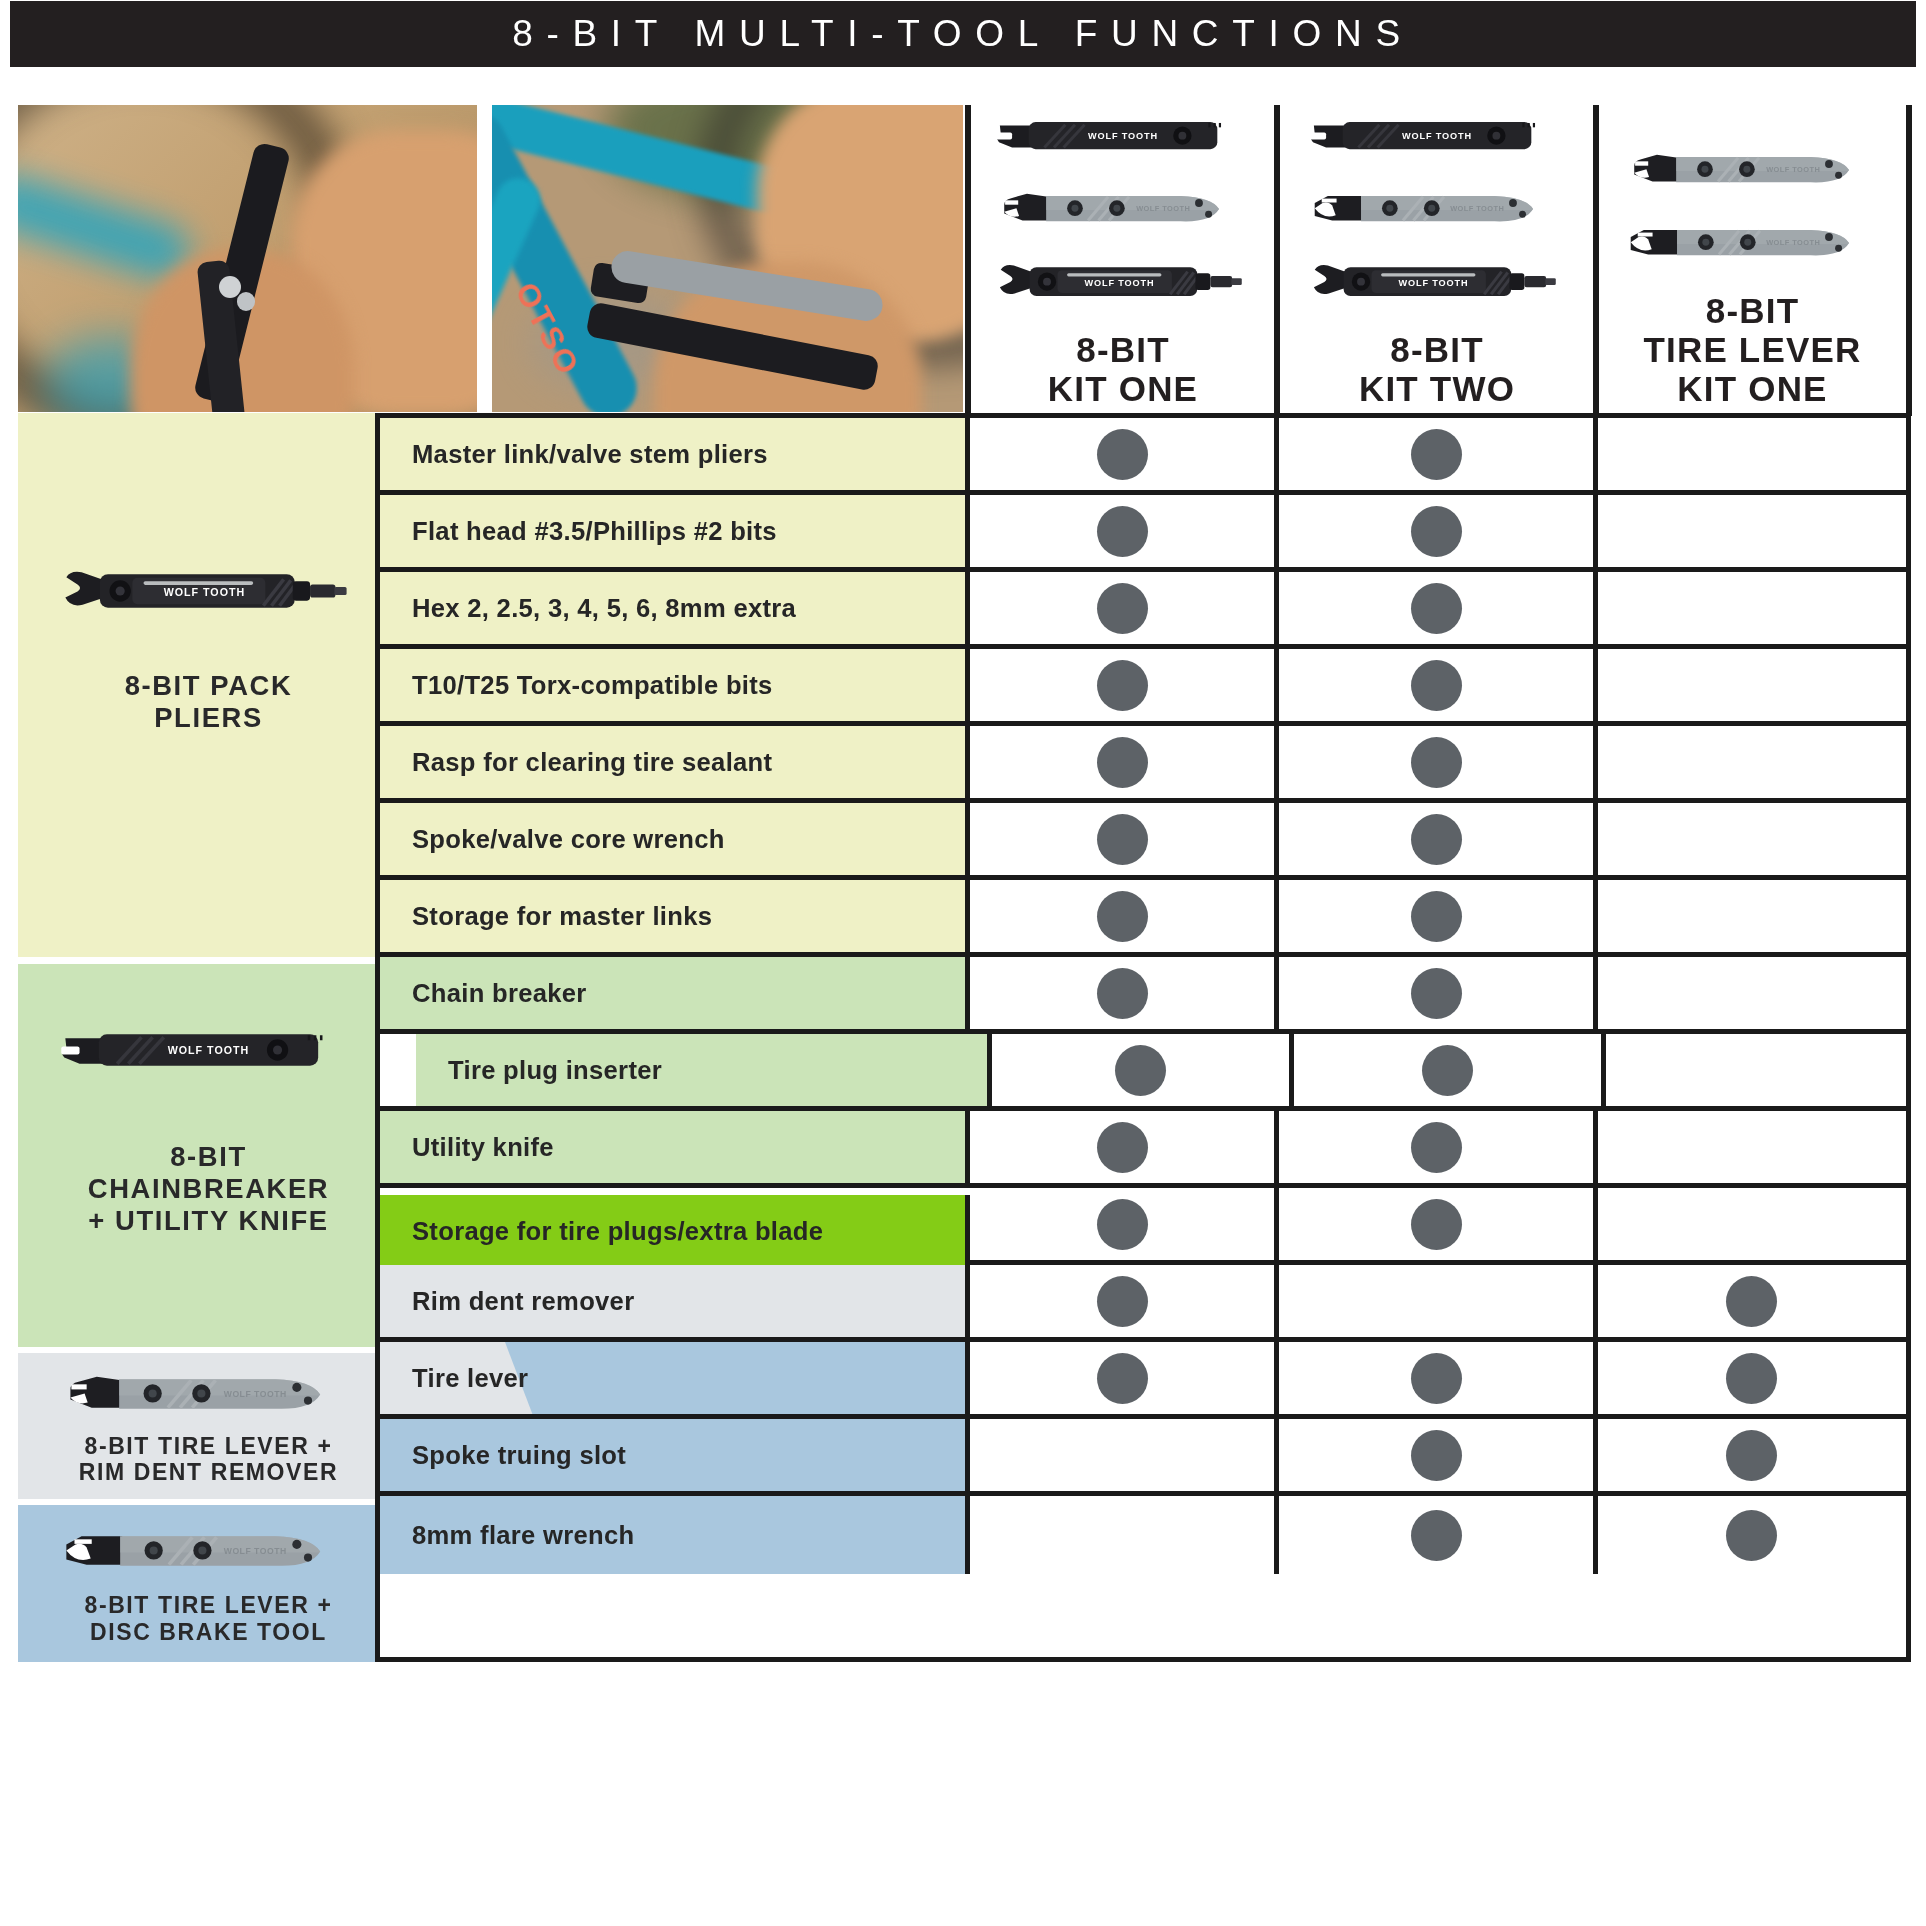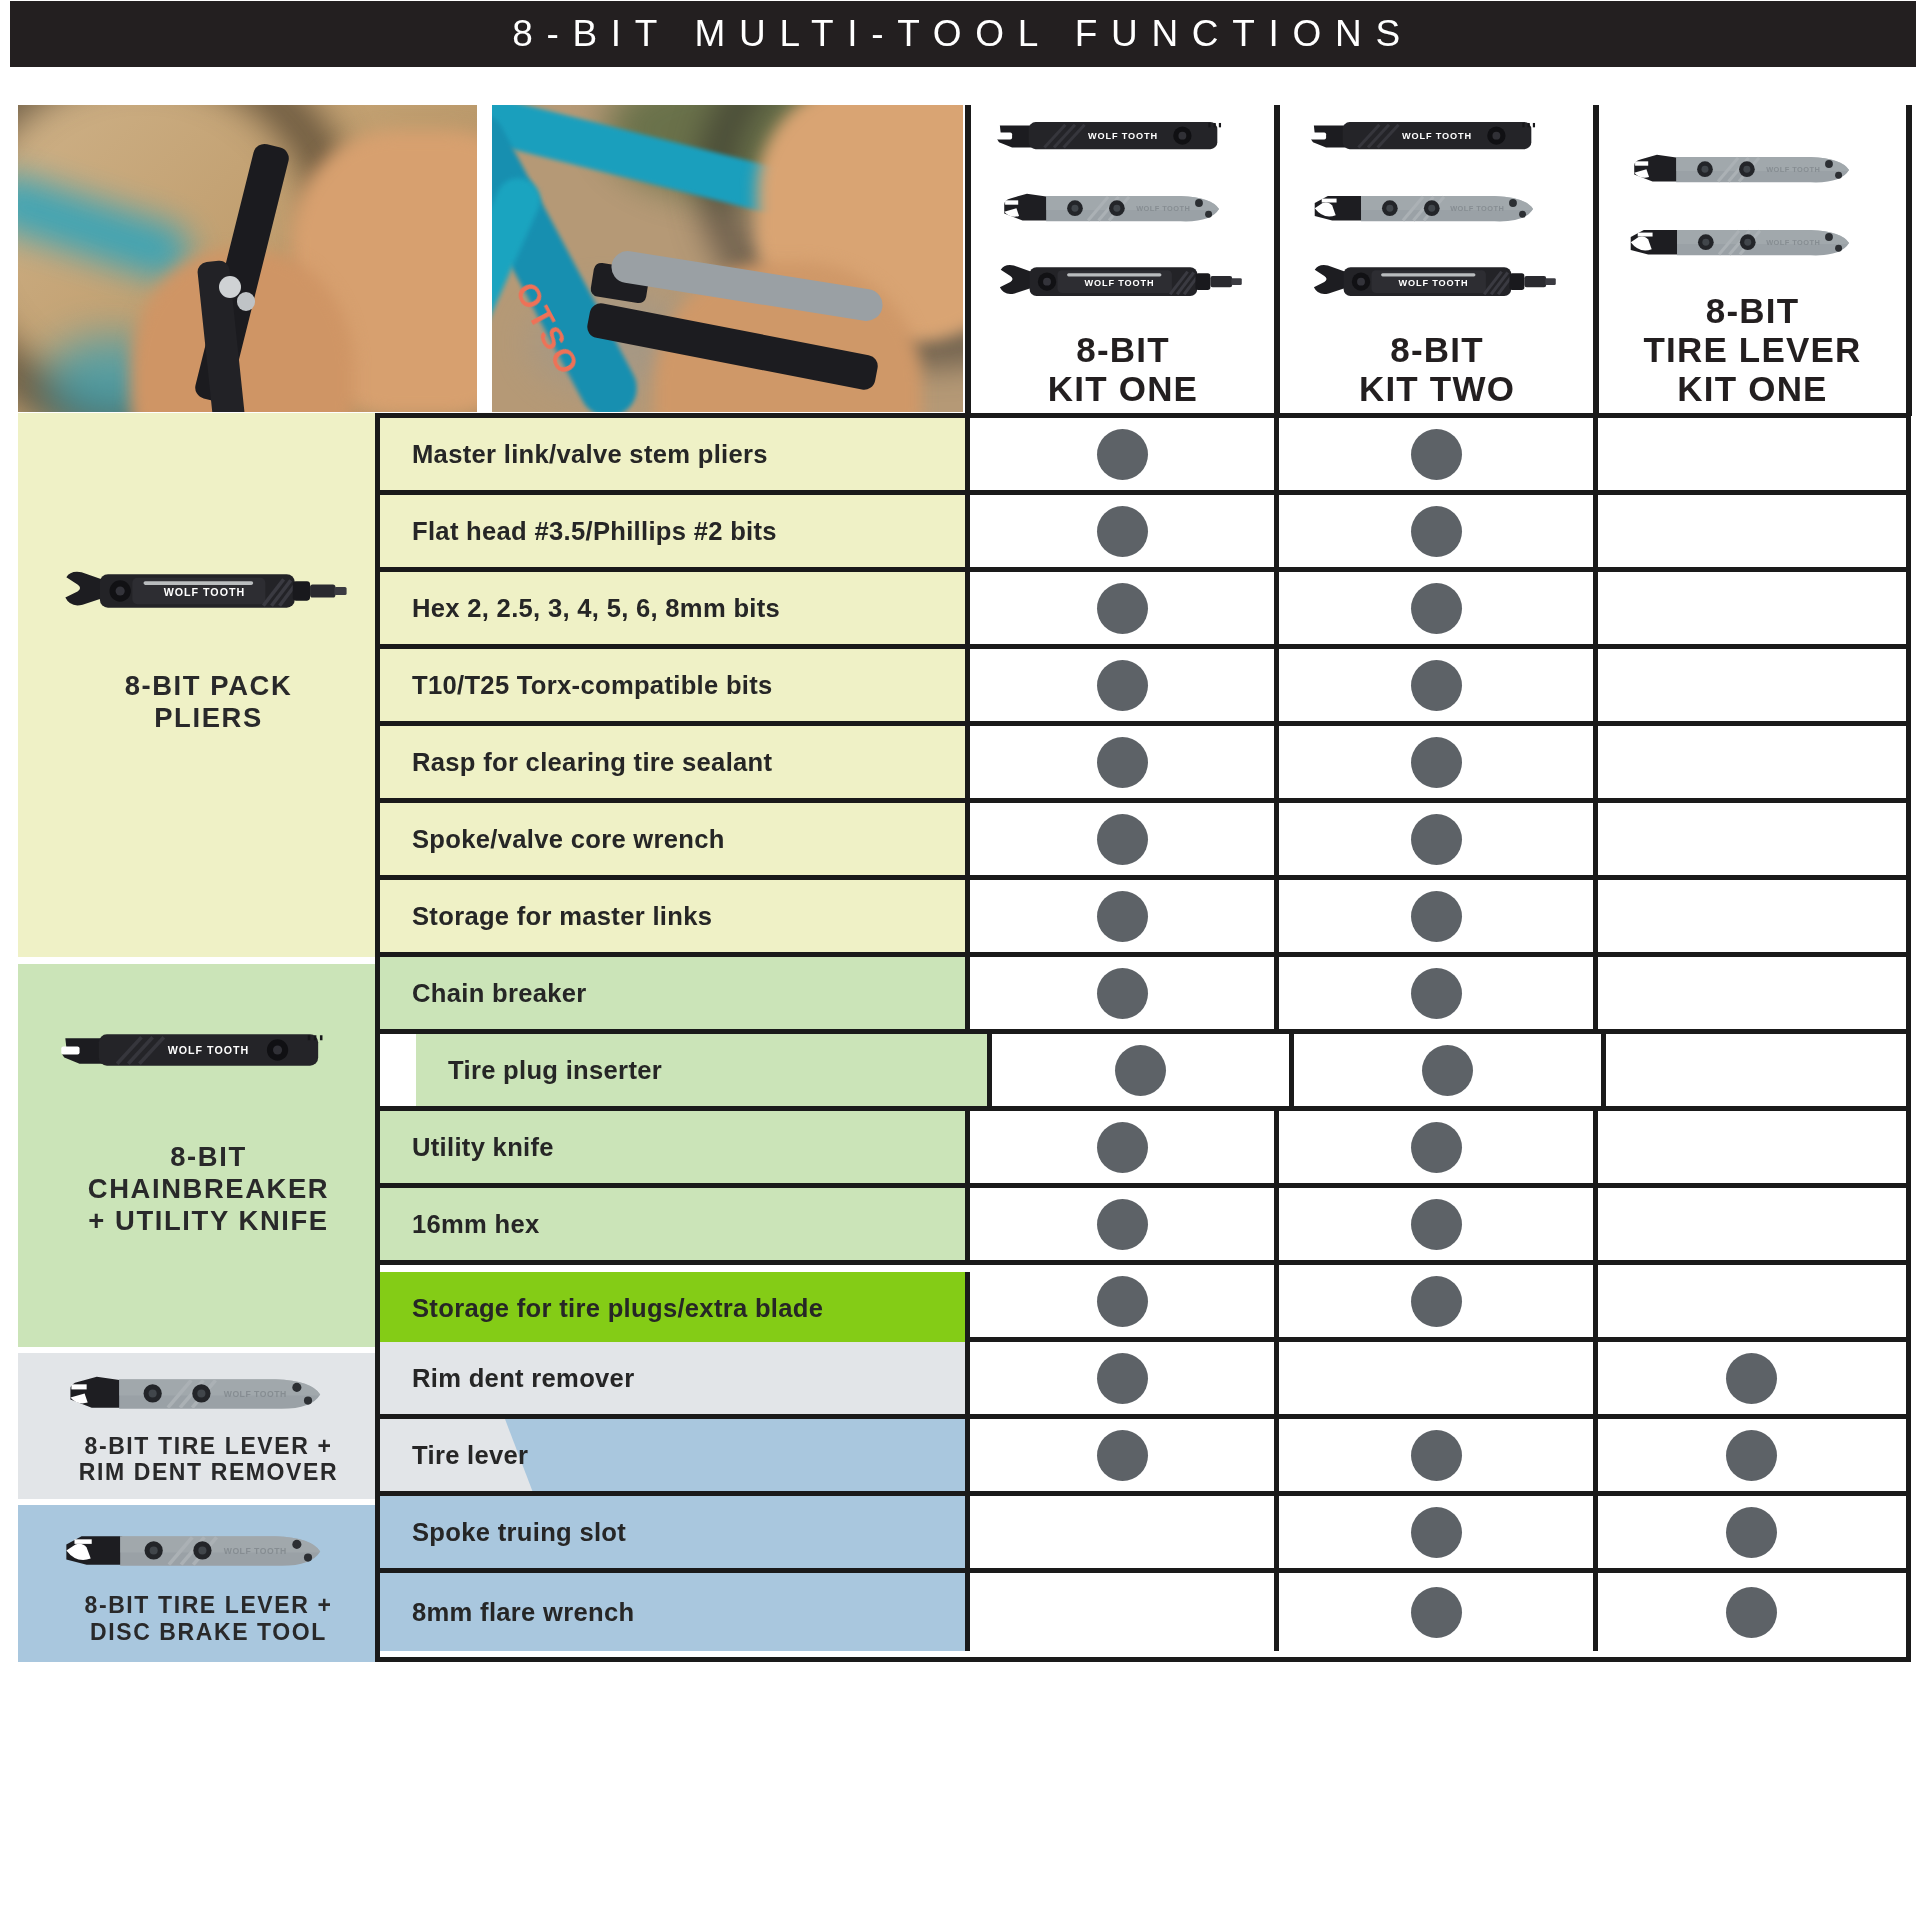--- a/index.html
+++ b/index.html
@@ -302,21 +302,21 @@
         <div class="cell kit-cell" style="width: 309px;">
           <div class="dot" style="background: rgb(93, 98, 103);"></div>
         </div>
         <div class="cell kit-cell" style="width: 319px;">
           <div class="dot" style="background: rgb(93, 98, 103);"></div>
         </div>
         <div class="cell kit-cell last" style="width: 307px;"></div>
       </div>
       <div class="trow">
         <div class="cell label-cell" style="background: rgb(239, 241, 198);">
-          <span>Hex 2, 2.5, 3, 4, 5, 6, 8mm bits</span>
+          <span>Hex 2, 2.5, 3, 4, 5, 6, 8mm extra</span>
         </div>
         <div class="cell kit-cell" style="width: 309px;">
           <div class="dot" style="background: rgb(93, 98, 103);"></div>
         </div>
         <div class="cell kit-cell" style="width: 319px;">
           <div class="dot" style="background: rgb(93, 98, 103);"></div>
         </div>
         <div class="cell kit-cell last" style="width: 307px;"></div>
       </div>
       <div class="trow">
@@ -387,32 +387,20 @@
           <div class="dot" style="background: rgb(93, 98, 103);"></div>
         </div>
         <div class="cell kit-cell" style="width: 319px;">
           <div class="dot" style="background: rgb(93, 98, 103);"></div>
         </div>
         <div class="cell kit-cell last" style="width: 307px;"></div>
       </div>
       <div class="trow">
         <div class="cell label-cell" style="background: rgb(203, 228, 184);">
           <span>Utility knife</span>
-        </div>
-        <div class="cell kit-cell" style="width: 309px;">
-          <div class="dot" style="background: rgb(93, 98, 103);"></div>
-        </div>
-        <div class="cell kit-cell" style="width: 319px;">
-          <div class="dot" style="background: rgb(93, 98, 103);"></div>
-        </div>
-        <div class="cell kit-cell last" style="width: 307px;"></div>
-      </div>
-      <div class="trow">
-        <div class="cell label-cell" style="background: rgb(203, 228, 184);">
-          <span>16mm hex</span>
         </div>
         <div class="cell kit-cell" style="width: 309px;">
           <div class="dot" style="background: rgb(93, 98, 103);"></div>
         </div>
         <div class="cell kit-cell" style="width: 319px;">
           <div class="dot" style="background: rgb(93, 98, 103);"></div>
         </div>
         <div class="cell kit-cell last" style="width: 307px;"></div>
       </div>
       <div class="trow">

